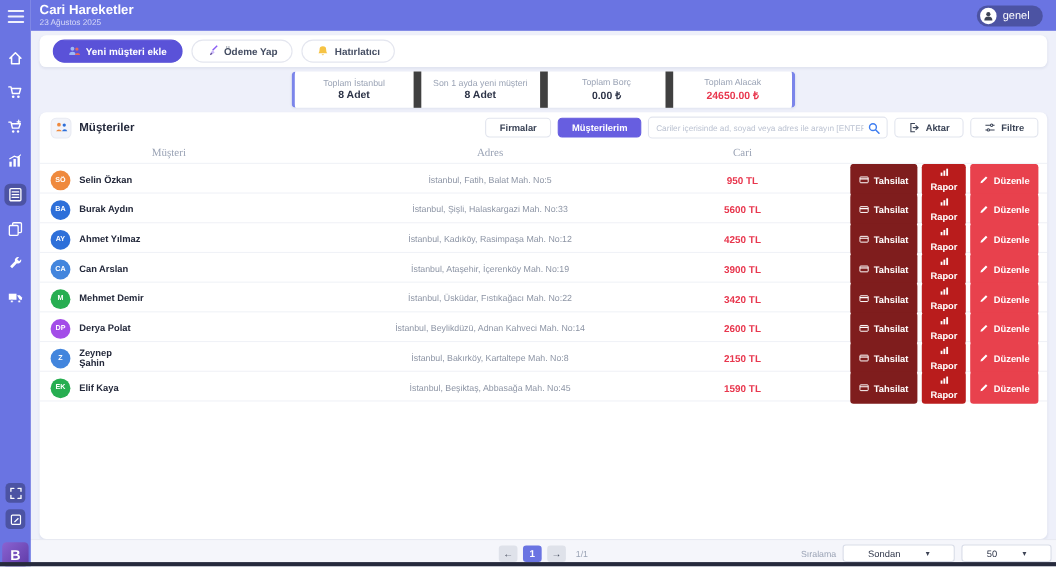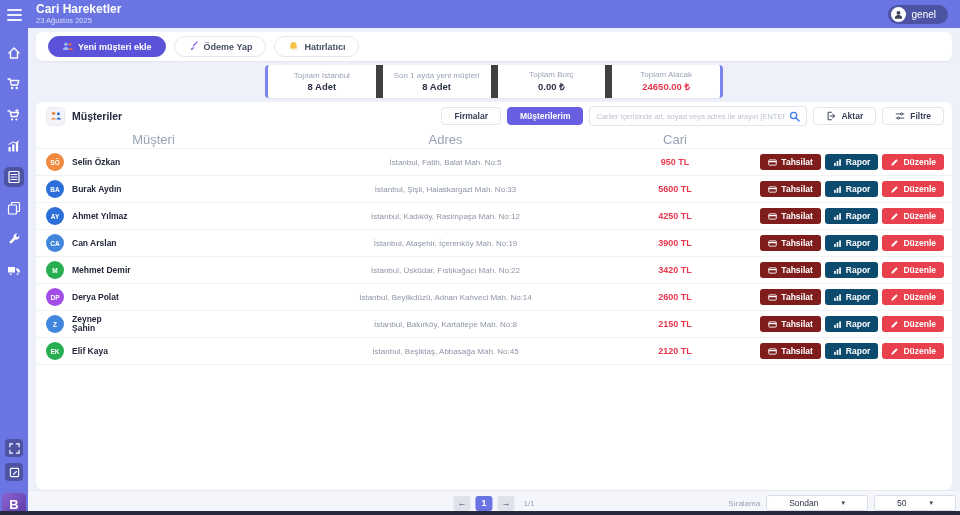--- a/index.html
+++ b/index.html
@@ -55,33 +55,33 @@
   .head-right { display:flex; align-items:center; gap:6px; }
   .flat-btn { display:flex; align-items:center; gap:5px; border:1px solid #e2e5ee; background:#fff; border-radius:4px; padding:3px 12px; font-size:8.5px; color:#3a4356; font-weight:bold; cursor:pointer; }
   .flat-btn.active { background:#675ee0; border-color:#675ee0; color:#fff; }
   .flat-btn svg { width:10px; height:10px; }
   .searchbox { display:flex; align-items:center; width:218px; height:20px; border:1px solid #e2e5ee; border-radius:4px; padding:0 6px; gap:4px; background:#fff; }
   .searchbox input { flex:1; border:none; outline:none; font-size:7.5px; color:#3a4356; font-family:"Liberation Sans",sans-serif; }
   .searchbox input::placeholder { color:#bcc3d2; }
   .searchbox svg { width:11px; height:11px; flex:0 0 auto; }
 
   .grid-row { display:grid; grid-template-columns:235px 1fr 110px 222px; align-items:center; }
-  .cols-row { height:19px; border-bottom:1px solid #f0f2f7; color:#9aa3b5; font-size:13px; flex:0 0 auto; }
+  .cols-row { height:19px; border-bottom:1px solid #f0f2f7; color:#9aa3b5; font-size:10px; flex:0 0 auto;font-family:Liberation Serif, serif; }
   .cols-row .c { text-align:center; }
   .rows { flex:1; overflow:hidden; }
   .row { height:27px; border-bottom:1px solid #f0f2f7; }
   .cell-name { display:flex; align-items:center; gap:8px; padding-left:10px; }
   .avatar { width:18px; height:18px; border-radius:50%; color:#fff; font-size:6.5px; font-weight:bold; display:flex; align-items:center; justify-content:center; flex:0 0 auto; }
   .nm { font-size:8.5px; font-weight:bold; color:#23283a; line-height:9px; }
   .cell-addr { text-align:center; font-size:8px; color:#8d95a5; }
   .cell-amt { text-align:center; font-size:9px; font-weight:bold; color:#e8374e; }
   .cell-actions { display:flex; justify-content:flex-end; gap:4px; padding-right:8px; }
   .act-btn { display:flex; align-items:center; gap:4px; border:none; border-radius:3px; padding:3px 8px; font-size:8.5px; color:#fff; font-weight:bold; cursor:pointer; font-family:"Liberation Sans",sans-serif; }
   .act-btn svg { width:9px; height:9px; }
-  .act-green { background:#7f1d1d; } .act-blue { background:#0c4a6e; } .act-red { background:#e8414d; }
+  .act-green { background:#7f1d1d; } .act-blue { background:#b91c1c;flex-direction:column; } .act-red { background:#e8414d; }
 
   
   .footer { height:25px; flex:0 0 auto; position:relative; display:flex; align-items:center; background:#f5f6fb; border-top:1px solid #e8eaf2; margin:0 -8px; padding:0 12px; }
   .pager { position:absolute; left:50%; transform:translateX(-50%); display:flex; align-items:center; gap:5px; }
   .pg-btn { width:17px; height:15px; border-radius:3px; background:#dfe2ea; color:#3c4254; font-size:9px; display:flex; align-items:center; justify-content:center; cursor:pointer; }
   .pg-btn.cur { background:#6a74e2; color:#fff; font-weight:bold; }
   .pg-info { font-size:8px; color:#9aa3b5; margin-left:4px; }
   .sort { margin-left:auto; display:flex; align-items:center; gap:6px; }
   .sort .slbl { font-size:8px; color:#9aa3b5; }
   .sel { display:flex; align-items:center; gap:23px; border:1px solid #d9dde8; background:#fff; border-radius:3px; padding:2px 22px; font-size:8.5px; color:#2c3347; cursor:pointer;text-align:center; }
@@ -508,21 +508,21 @@
       </button>
     </div>
   </div>
 
   <div class="grid-row row">
     <div class="cell-name">
       <span class="avatar" style="background: rgb(39, 174, 81);">EK</span>
       <span class="nm">Elif Kaya</span>
     </div>
     <div class="cell-addr">İstanbul, Beşiktaş, Abbasağa Mah. No:45</div>
-    <div class="cell-amt">2120 TL</div>
+    <div class="cell-amt">1590 TL</div>
     <div class="cell-actions">
       <button class="act-btn act-green">
         <svg viewBox="0 0 12 12">
                     <rect x="1" y="2.5" width="10" height="7" rx="1" fill="none" stroke="#fff" stroke-width="1.2"></rect>
                     <path d="M1 4.8h10" stroke="#fff" stroke-width="1.4"></path>
                   </svg>
         <span class="al">Tahsilat</span>
       </button>
       <button class="act-btn act-blue">
         <svg viewBox="0 0 12 12">

